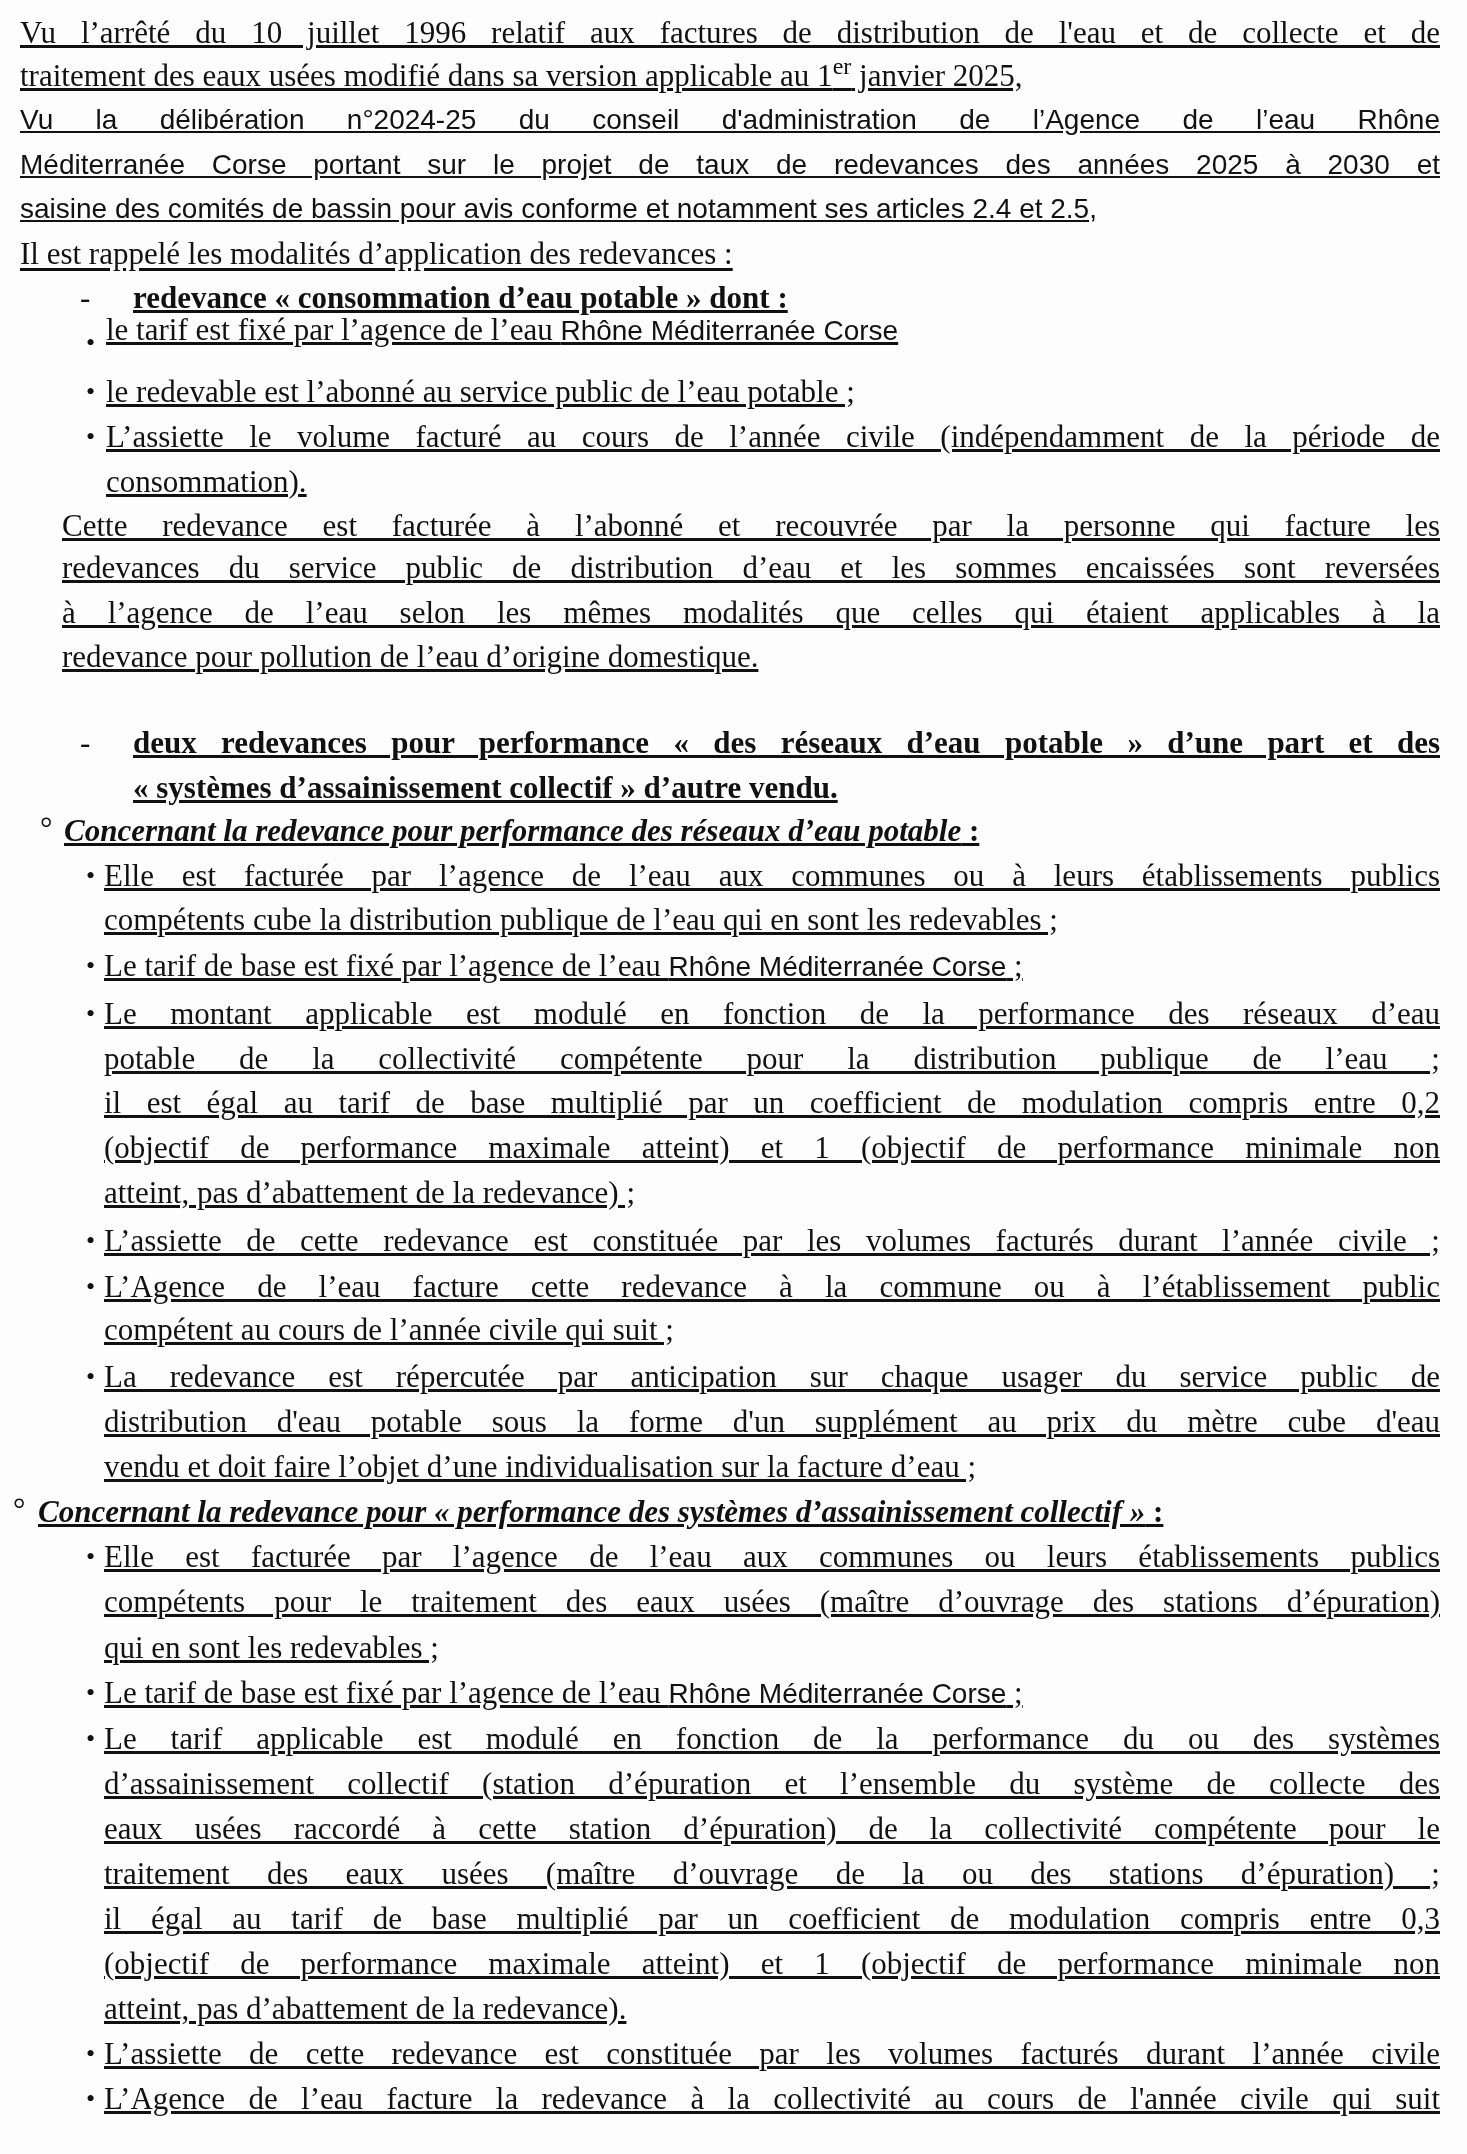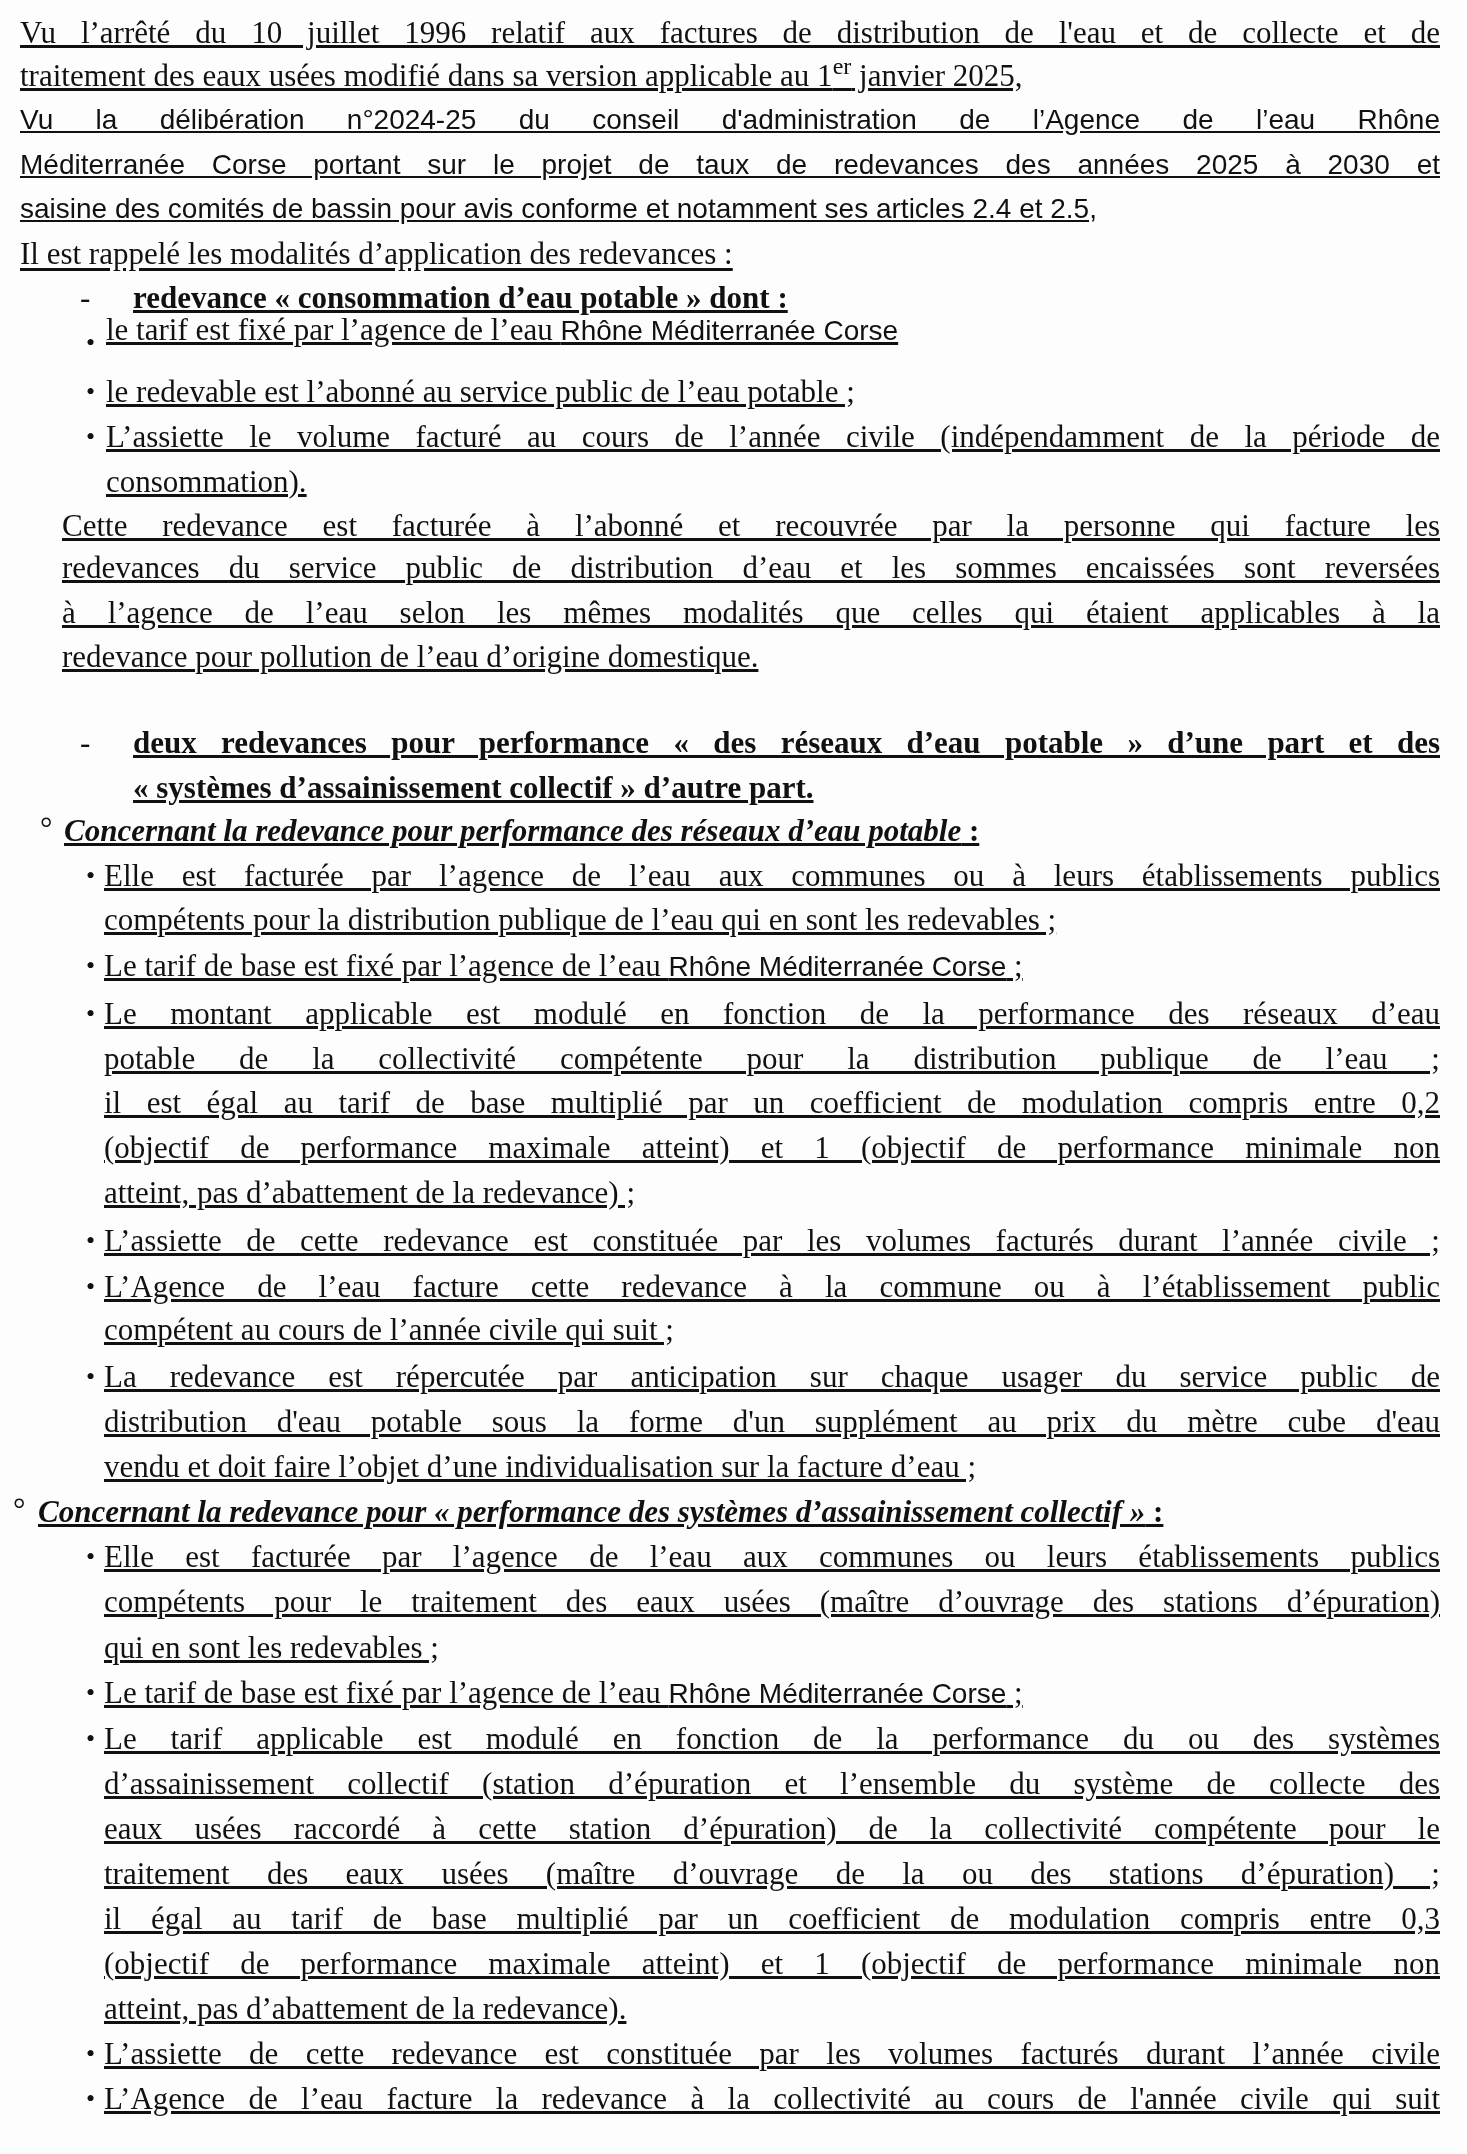--- a/index.html
+++ b/index.html
@@ -42,28 +42,28 @@
   <div class="ln j" style="left:106px;top:415px;width:1334px;">L’assiette le volume facturé au cours de l’année civile (indépendamment de la période de</div>
   <div class="ln" style="left:106px;top:460px;">consommation).</div>
 
   <div class="ln j" style="left:62px;top:504px;width:1378px;">Cette redevance est facturée à l’abonné et recouvrée par la personne qui facture les</div>
   <div class="ln j" style="left:62px;top:546px;width:1378px;">redevances du service public de distribution d’eau et les sommes encaissées sont reversées</div>
   <div class="ln j" style="left:62px;top:591px;width:1378px;">à l’agence de l’eau selon les mêmes modalités que celles qui étaient applicables à la</div>
   <div class="ln" style="left:62px;top:635px;">redevance pour pollution de l’eau d’origine domestique.</div>
 
   <div class="mark" style="left:80px;top:721px;">-</div>
   <div class="ln j b" style="left:133px;top:721px;width:1307px;">deux redevances pour performance « des réseaux d’eau potable » d’une part et des</div>
-  <div class="ln b" style="left:133px;top:766px;">« systèmes d’assainissement collectif » d’autre part.</div>
+  <div class="ln b" style="left:133px;top:766px;">« systèmes d’assainissement collectif » d’autre vendu.</div>
 
   <div class="mark" style="left:40px;top:807px;">°</div>
   <div class="ln i b" style="left:64px;top:809px;"><span>Concernant la redevance pour performance des réseaux d’eau potable</span><span style="font-style:normal;"> :</span></div>
 
   <div class="mark bul" style="left:86px;top:854px;">•</div>
   <div class="ln j" style="left:104px;top:854px;width:1336px;">Elle est facturée par l’agence de l’eau aux communes ou à leurs établissements publics</div>
-  <div class="ln" style="left:104px;top:898px;">compétents pour la distribution publique de l’eau qui en sont les redevables ;</div>
+  <div class="ln" style="left:104px;top:898px;">compétents cube la distribution publique de l’eau qui en sont les redevables ;</div>
 
   <div class="mark bul" style="left:86px;top:944px;">•</div>
   <div class="ln" style="left:104px;top:944px;"><span>Le tarif de base est fixé par l’agence de l’eau </span><span class="sans">Rhône Méditerranée Corse</span><span> ;</span></div>
 
   <div class="mark bul" style="left:86px;top:992px;">•</div>
   <div class="ln j" style="left:104px;top:992px;width:1336px;">Le montant applicable est modulé en fonction de la performance des réseaux d’eau</div>
   <div class="ln j" style="left:104px;top:1037px;width:1336px;">potable de la collectivité compétente pour la distribution publique de l’eau ;</div>
   <div class="ln j" style="left:104px;top:1081px;width:1336px;">il est égal au tarif de base multiplié par un coefficient de modulation compris entre 0,2</div>
   <div class="ln j" style="left:104px;top:1126px;width:1336px;">(objectif de performance maximale atteint) et 1 (objectif de performance minimale non</div>
   <div class="ln" style="left:104px;top:1171px;">atteint, pas d’abattement de la redevance) ;</div>

